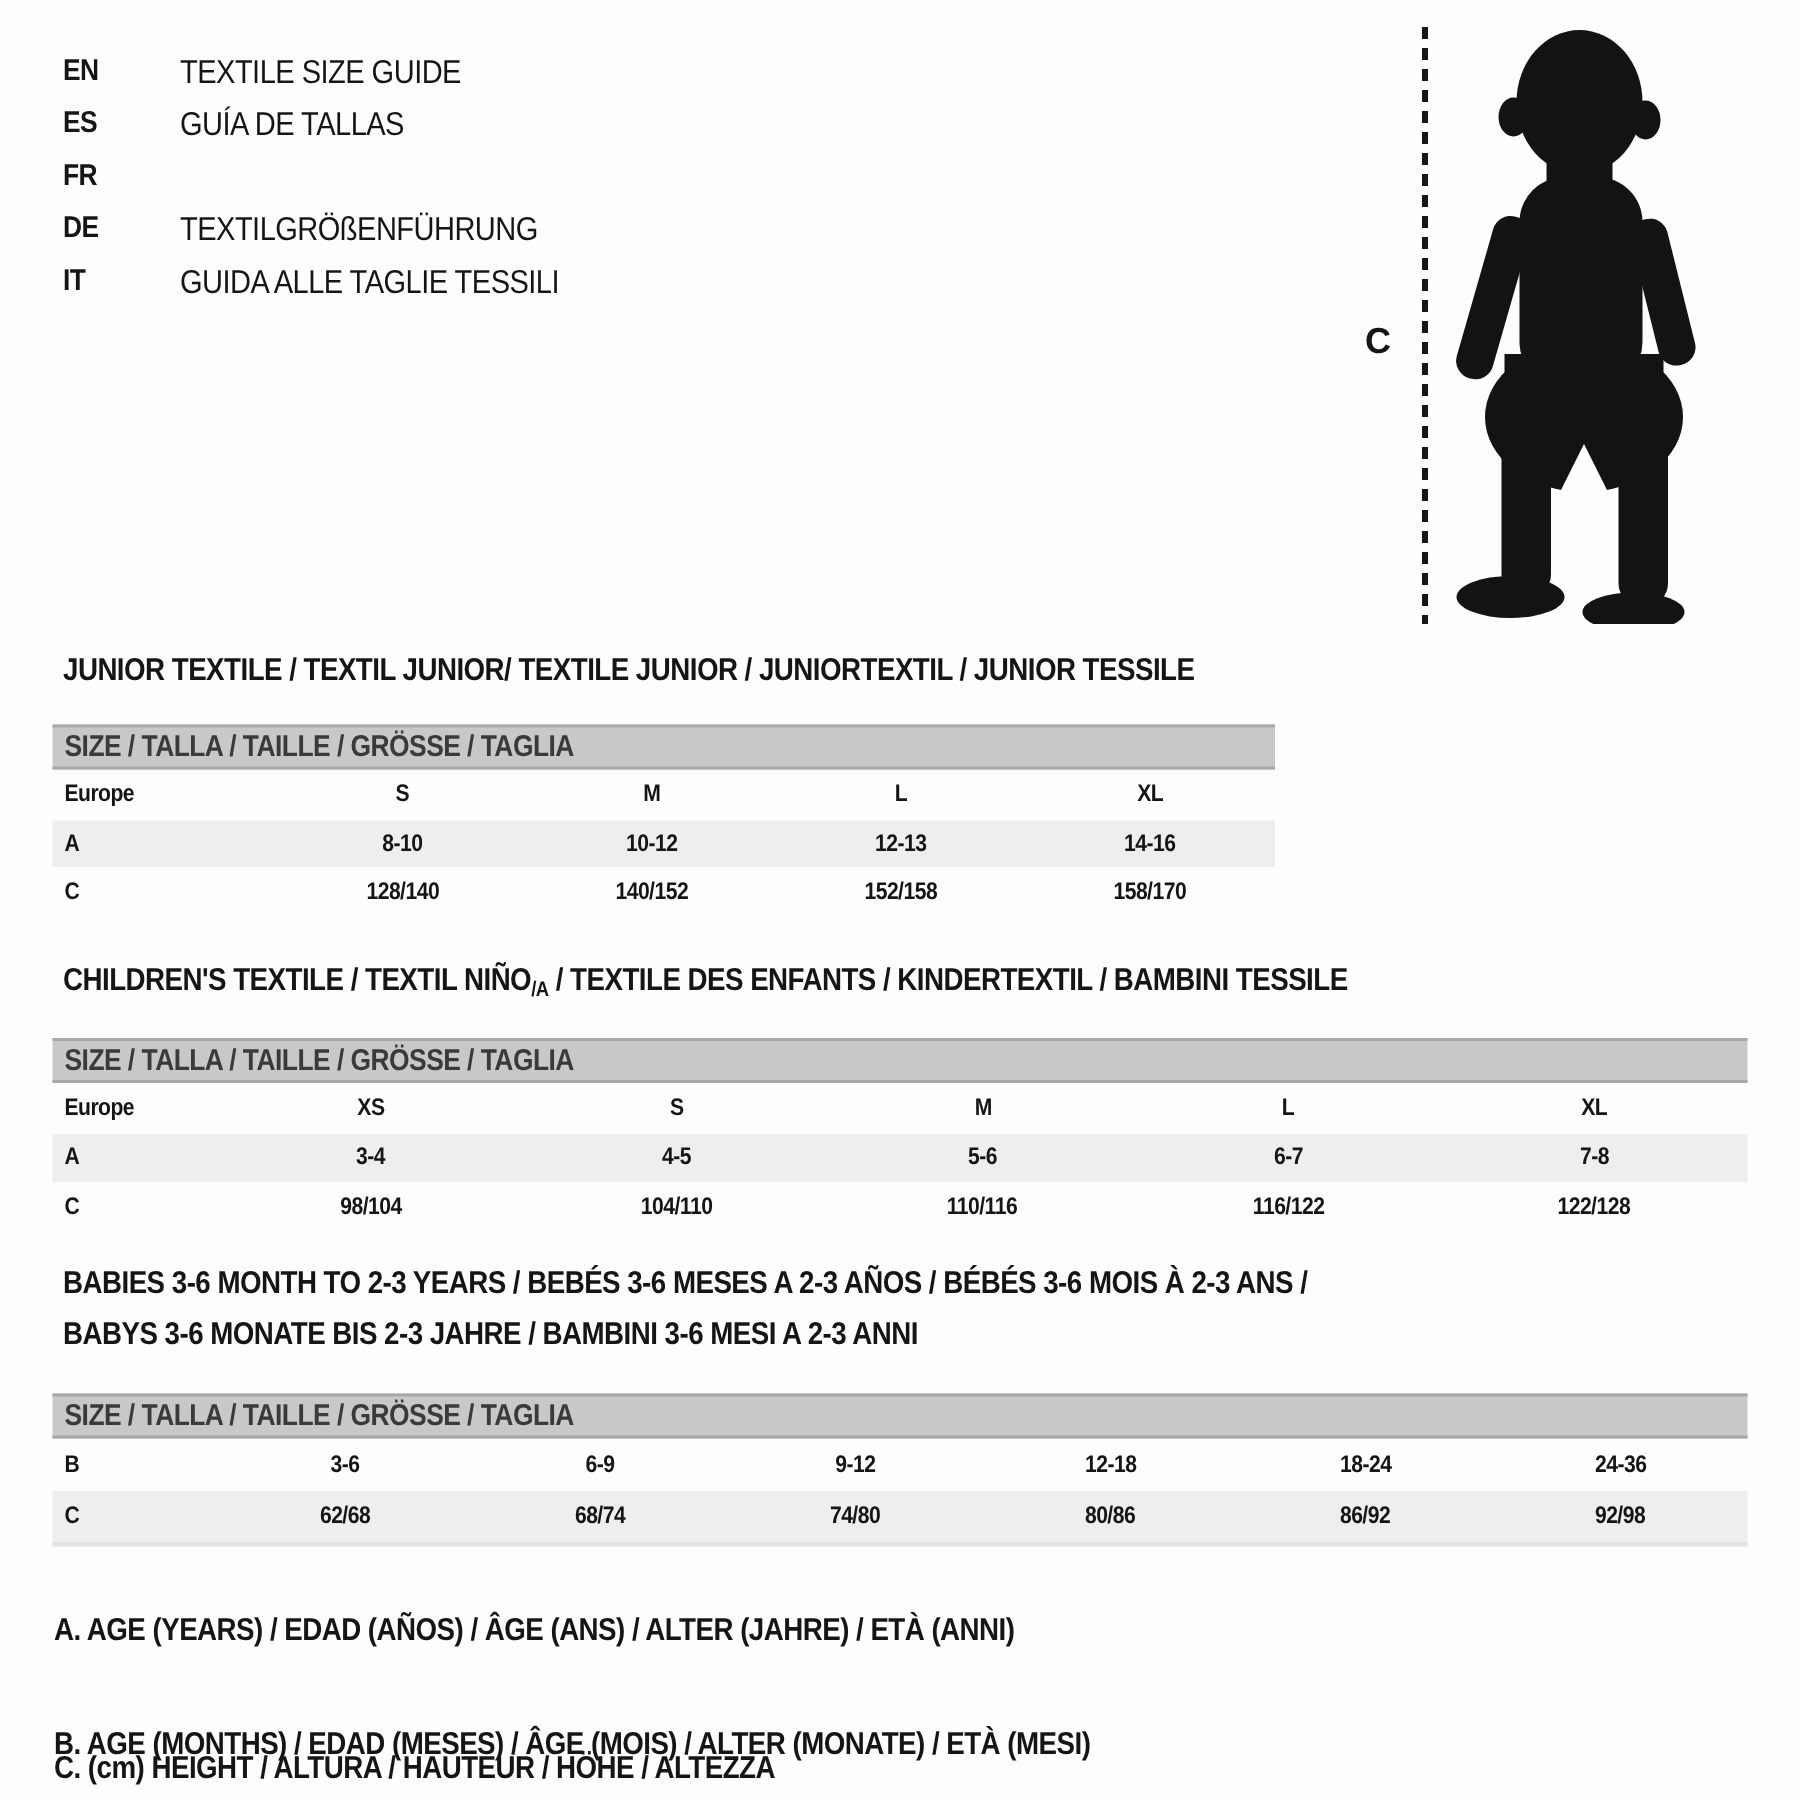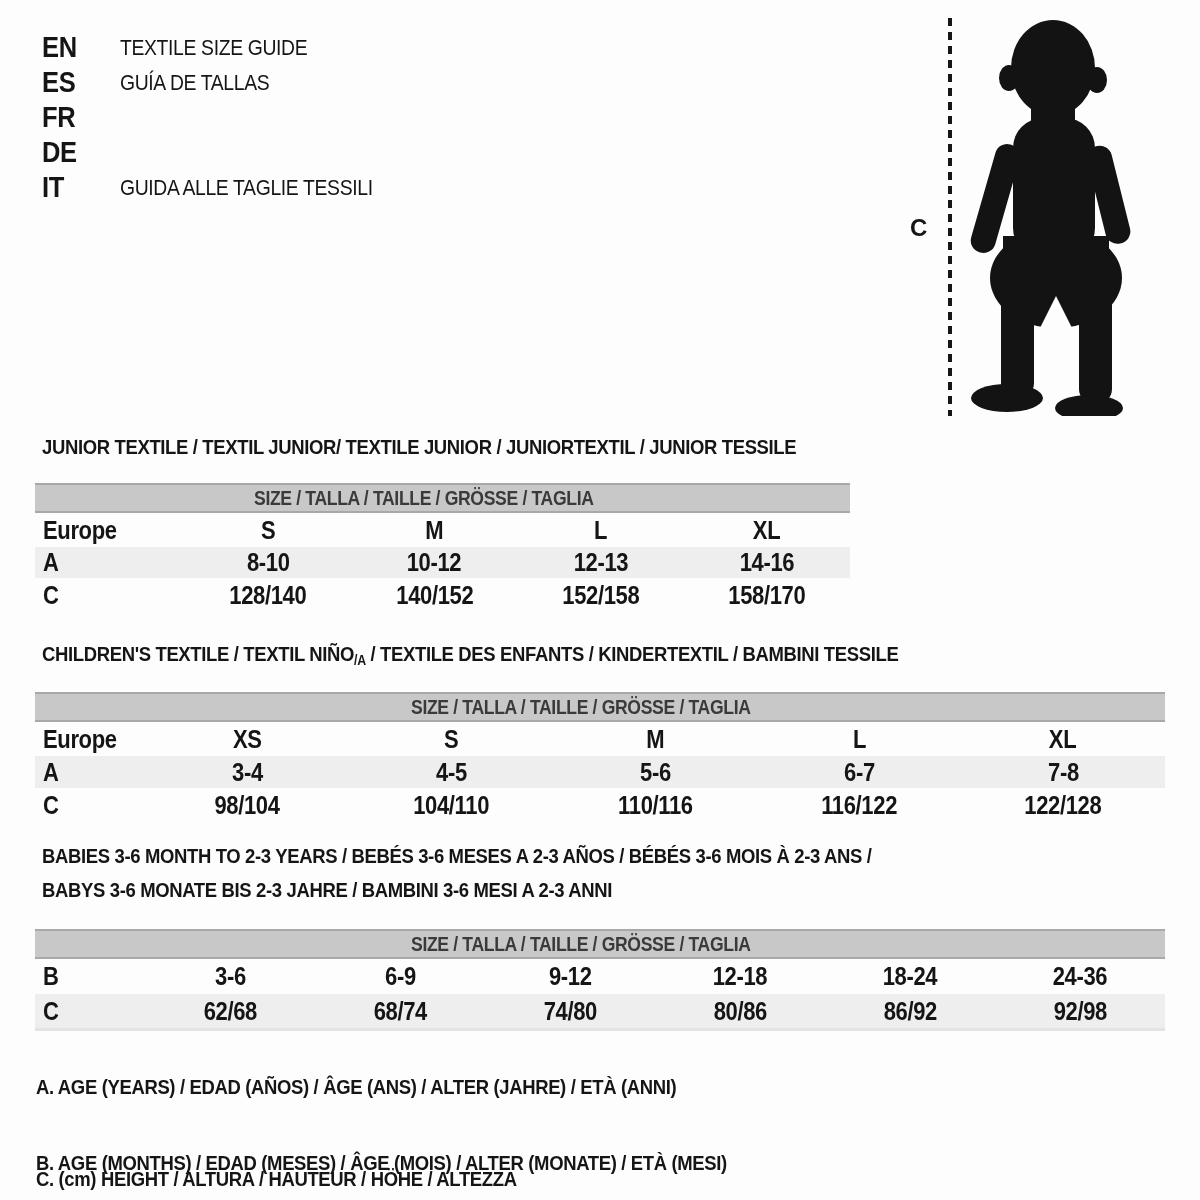--- a/index.html
+++ b/index.html
@@ -10,21 +10,21 @@
     font-family:"Liberation Sans", sans-serif;
     overflow:hidden;
   }
   
   .cxl { display:inline-block; transform:scaleX(0.88); transform-origin:0 50%; letter-spacing:-0.4px; white-space:nowrap; }
   .cx  { display:inline-block; transform:scaleX(0.88); transform-origin:50% 50%; letter-spacing:-0.4px; white-space:nowrap; }
 
   
   .langs { position:absolute; left:42px; top:30px; }
   .lang-row { display:flex; align-items:center; height:35px; }
-  .lang-code { width:78px; font-weight:700; font-size:29px; }
+  .lang-code { width:78px; font-weight:700; font-size:20px; }
   .lang-title { font-weight:400; font-size:22px; }
 
   
   .measure-line {
     position:absolute; left:948px; top:18px; width:4px; height:398px;
     background:repeating-linear-gradient(to bottom,
       var(--measure-line,#161616) 0px, var(--measure-line,#161616) 8px,
       transparent 8px, transparent 14px);
   }
   .measure-label { position:absolute; left:910px; top:214px; font-weight:700; font-size:24px; }
@@ -41,23 +41,23 @@
   .heading-line { line-height:34px; }
 
   
   .size-table { position:absolute; left:35px; }
   .size-bar {
     height:30px; box-sizing:border-box;
     background:var(--bar-bg,#c8c8c8);
     border-top:2px solid var(--bar-border,#a8a8a8);
     border-bottom:2px solid var(--bar-border,#a8a8a8);
     display:flex; align-items:center; padding-left:8px;
-    font-weight:700; font-size:20px; color:var(--bar-ink,#3a3a3a);justify-content:center;
-  }
-  .trow { display:flex; align-items:center; font-size:25px; }
+    font-weight:700; font-size:20px; color:var(--bar-ink,#3a3a3a);
+  }
+  .trow { display:flex; align-items:center; font-size:16px; }
   .trow.shaded { background:var(--row-shade,#eeeeee); }
   .cell-label { box-sizing:border-box; padding-left:8px; text-align:left; font-weight:700; }
   #junior-table .cell-label { width:150px; }
   #children-table .cell-label, #babies-table .cell-label { width:110px; }
   .cell { flex:1; text-align:center; font-weight:700; }
   #junior-table { top:483px; width:815px; }
   #children-table { top:692px; width:1130px; }
   #babies-table { top:929px; width:1130px; border-bottom:3px solid #e3e3e3; }
   .h34 { height:34px; } .h31 { height:31px; } .h32 { height:32px; } .h35 { height:35px; }
 
@@ -76,20 +76,21 @@
     </div>
     <div class="lang-row">
       <span class="lang-code"><span class="cxl">ES</span></span>
       <span class="lang-title"><span class="cxl">GUÍA DE TALLAS</span></span>
     </div>
     <div class="lang-row">
       <span class="lang-code"><span class="cxl">FR</span></span>
     </div>
     <div class="lang-row">
       <span class="lang-code"><span class="cxl">DE</span></span>
+      <span class="lang-title"><span class="cxl">TEXTILGRÖßENFÜHRUNG</span></span>
     </div>
     <div class="lang-row">
       <span class="lang-code"><span class="cxl">IT</span></span>
       <span class="lang-title"><span class="cxl">GUIDA ALLE TAGLIE TESSILI</span></span>
     </div>
   </div>
 
   <div class="measure-line"></div>
   <div class="measure-label"><span>C</span></div>
   <svg class="baby-svg" width="178" height="400" viewBox="0 0 178 400" aria-hidden="true">

